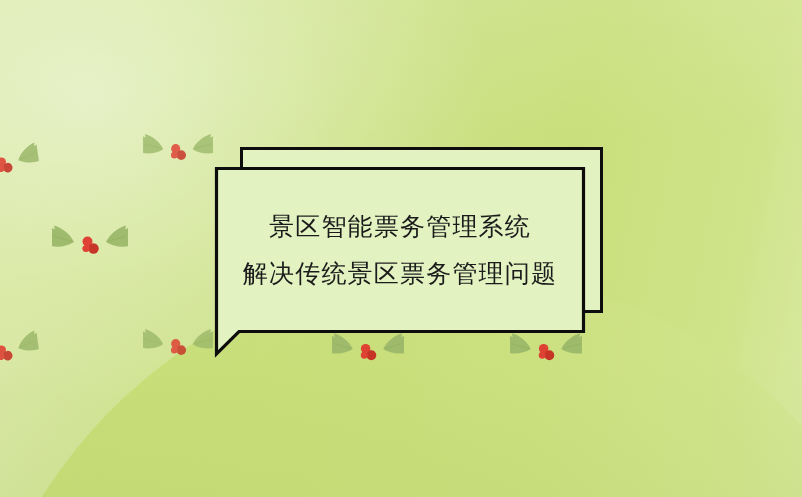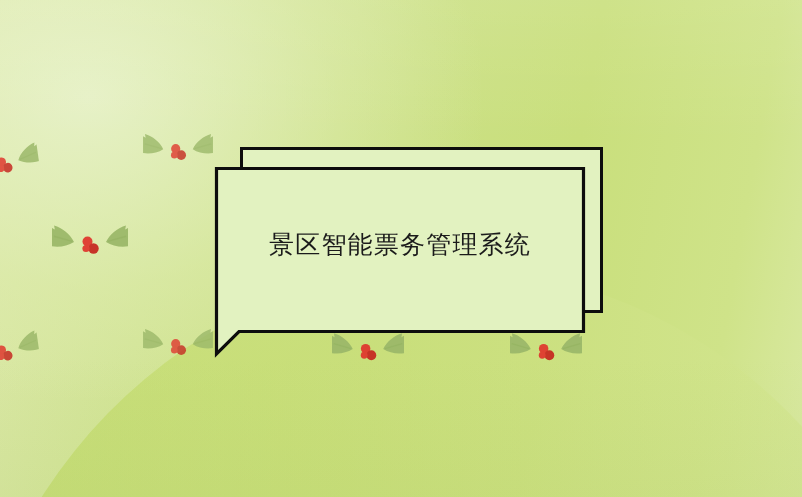--- a/index.html
+++ b/index.html
@@ -72,21 +72,21 @@
     left: 215px;
     top: 167px;
     width: 370px;
     height: 166px;
   }
   .bubble svg { display: block; width: 100%; height: 100%; overflow: visible; }
 
   .bubble-text {
     position: absolute;
     left: 215px;
-    top: 161px;
+    top: 167px;
     width: 370px;
     height: 166px;
     display: flex;
     flex-direction: column;
     align-items: center;
     justify-content: center;
     box-sizing: border-box;
     padding: 0 6px;
   }
   .bubble-line {
@@ -220,15 +220,16 @@
   <div class="card-back"></div>
 
   <div class="bubble">
     <svg viewBox="0 0 370 166" preserveAspectRatio="none" aria-hidden="true">
       <path d="M 1.5 1.5 L 368.5 1.5 L 368.5 164.5 L 24 164.5 L 1.5 187 L 1.5 164.5 Z" fill="#e2f2c0" stroke="#0d0d0d" stroke-width="3.2" stroke-linejoin="miter"></path>
     </svg>
   </div>
 
   <div class="bubble-text">
     <div class="bubble-line">景区智能票务管理系统</div>
+    <div class="bubble-line">解决传统景区票务管理问题</div>
   </div>
 
 </div>
 
 </body></html>

